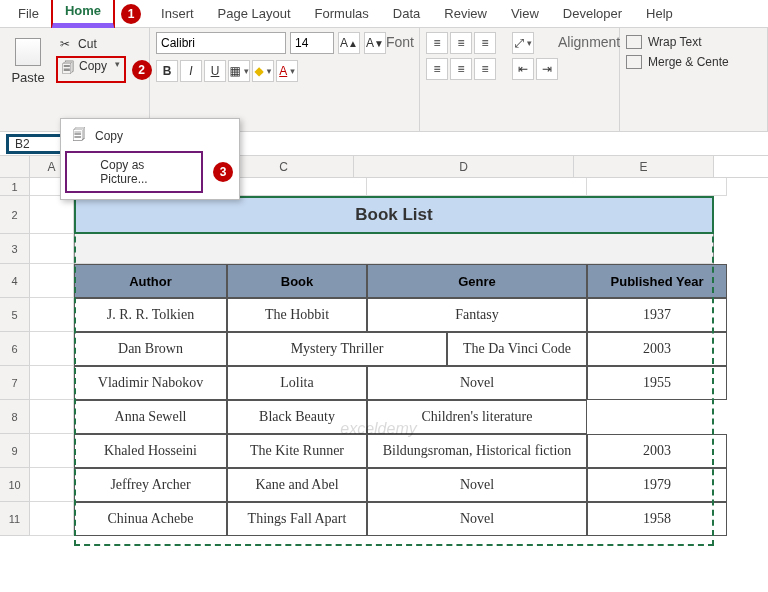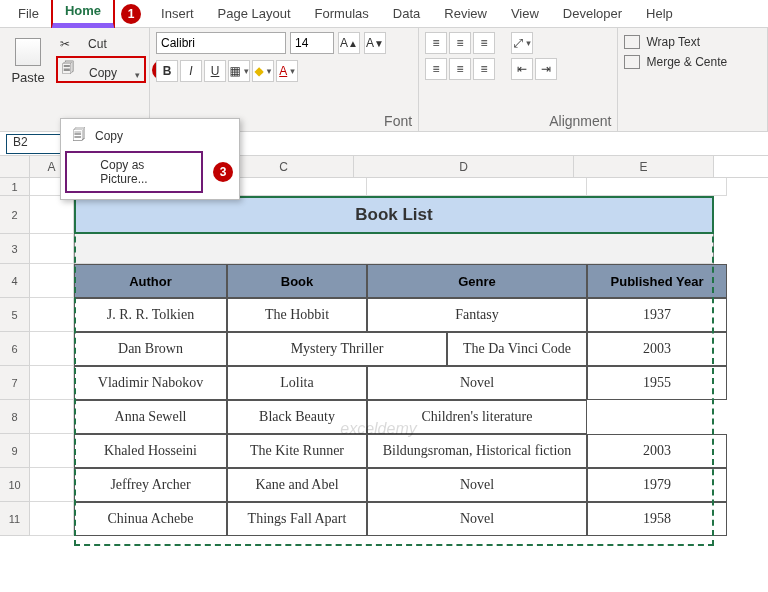--- a/index.html
+++ b/index.html
@@ -3,47 +3,47 @@
 <meta charset="utf-8">
 <style>
 *{box-sizing:border-box;margin:0;padding:0;font-family:"Segoe UI",Arial,sans-serif}
 body{background:#fff;font-size:13px;color:#333;width:768px;height:592px;overflow:hidden;position:relative}
 .ribbon-tabs{display:flex;align-items:center;height:28px;background:#fff;border-bottom:1px solid #d4d4d4;padding:0 6px;font-size:13px}
 .ribbon-tabs .tab{padding:5px 12px;cursor:pointer;color:#444}
 .ribbon-tabs .tab.active{color:#217346;border-bottom:8px solid #8b5cf6;font-weight:600}
 .hl-red{border:2px solid #d00000;border-radius:2px}
 .badge{display:inline-flex;align-items:center;justify-content:center;width:20px;height:20px;border-radius:50%;background:#c00000;color:#fff;font-size:12px;font-weight:bold;margin-left:6px;flex-shrink:0}
 .ribbon{display:flex;background:#f3f2f1;border-bottom:1px solid #d4d4d4;height:104px;position:relative}
-.group{border-right:1px solid #d4d4d4;display:flex;flex-direction:column;justify-content:space-between;padding:4px 6px 0 6px}
+.group{border-right:1px solid #d4d4d4;display:flex;flex-direction:row;justify-content:space-between;padding:4px 6px 0 6px}
 .group-label{text-align:right;font-size:14px;color:#666;padding:2px 0}
 .clip-group{width:150px;display:flex;flex-direction:row;align-items:flex-start}
 .paste-btn{display:flex;flex-direction:column;align-items:center;width:44px;padding-top:6px;cursor:pointer}
 .paste-btn .picon{width:26px;height:28px;border:1px solid #999;background:linear-gradient(#fff,#eee);margin-bottom:4px}
 .clip-right{display:flex;flex-direction:column;gap:4px;padding:4px 0 0 6px;font-size:12px}
-.clip-item{display:flex;align-items:flex-end;gap:15px;padding:1px 4px;cursor:pointer}
+.clip-item{display:flex;align-items:flex-start;gap:5px;padding:1px 4px;cursor:pointer}
 .clip-item.copy{border:2px solid #d00000}
 .scissor::before{content:"\2702";margin-right:3px}
 .dropdown{position:absolute;left:60px;top:90px;background:#fff;border:1px solid #bcbcbc;box-shadow:2px 2px 6px rgba(0,0,0,.25);width:180px;z-index:50;padding:4px 0}
 .dropdown .ditem{padding:5px 10px;display:flex;align-items:center;gap:8px;font-size:12px;cursor:pointer}
 .dropdown .ditem.hl{border:2px solid #701a75;margin:2px 4px}
 .dropdown .dicon{width:16px;height:16px;display:inline-flex;align-items:center;justify-content:center;font-size:13px;color:#555}
 .font-group{width:270px}
 .font-top{display:flex;gap:4px;align-items:center}
 .sel{background:#fff;border:1px solid #aaa;height:22px;font-size:12px;padding:0 4px}
 .fname{width:130px}
 .fsize{width:44px}
 .btn{width:22px;height:22px;background:#fff;border:1px solid #ccc;display:inline-flex;align-items:center;justify-content:center;font-size:12px;cursor:pointer}
 .font-bot{display:flex;gap:2px;margin-top:6px}
 .align-group{width:200px}
 .align-row{display:flex;gap:2px;margin-bottom:4px}
 .wrap-group{width:150px}
 .wrap-item{display:flex;align-items:center;gap:6px;font-size:12px;padding:3px 0;cursor:pointer}
 .wicon{width:16px;height:14px;border:1px solid #888}
 .namebox-row{display:flex;align-items:center;height:24px;border-bottom:1px solid #d4d4d4;background:#fff}
-.namebox{width:100px;border:1px solid #0c4a6e;height:20px;margin:0 6px;padding:0 6px;font-size:12px;display:flex;align-items:flex-start;justify-content:space-between}
+.namebox{width:100px;border:3px solid #0c4a6e;height:20px;margin:0 6px;padding:0 6px;font-size:12px;display:flex;align-items:center;justify-content:space-between}
 .fx-controls{display:flex;gap:2px;color:#888;font-size:12px;padding:0 4px}
 .fx-label{font-style:italic;font-family:"Times New Roman",serif;padding:0 6px}
 .formula-bar{flex:1;padding:0 6px;font-size:12px}
 .sheet{position:relative;background:#fff}
 .colheads{display:flex;height:22px;border-bottom:1px solid #d4d4d4}
 .corner{width:30px;border-right:1px solid #d4d4d4;background:#f3f2f1}
 .ch{background:#f3f2f1;border-right:1px solid #d4d4d4;display:flex;align-items:center;justify-content:center;font-size:12px;color:#555}
 .chA{width:44px}.chB{width:140px}.chC{width:140px}.chD{width:220px}.chE{width:140px}
 .rows{display:flex}
 .rowheads{width:30px}

